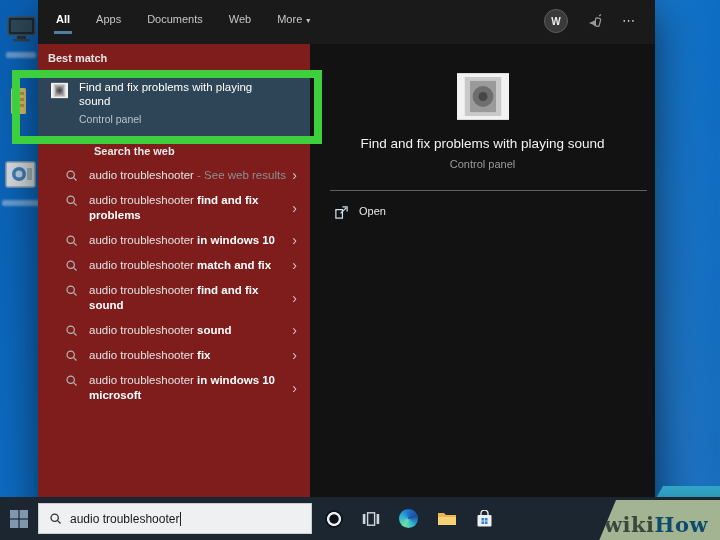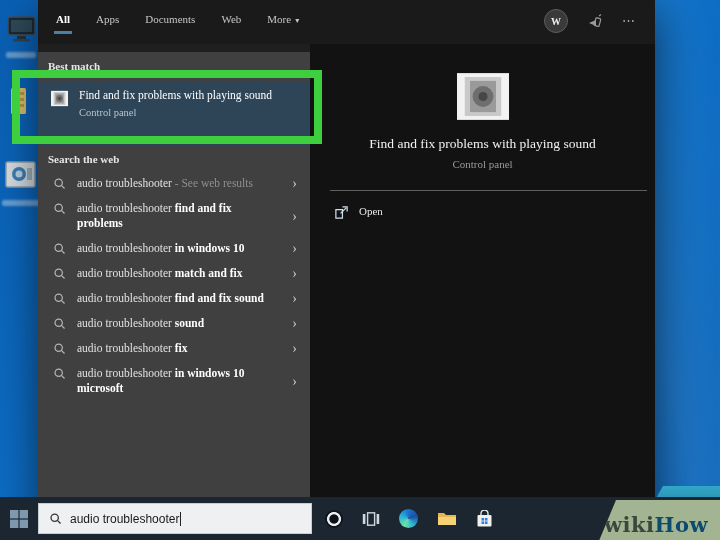--- a/index.html
+++ b/index.html
@@ -14,47 +14,47 @@
   
   .dicon{position:absolute;z-index:5;}
   .smudge{position:absolute;background:rgba(255,255,255,.38);filter:blur(1px);border-radius:2px;}
 
   
   .teal-wedge{position:absolute;left:655px;top:486px;width:65px;height:14px;z-index:20;
        background:linear-gradient(#32a6c6,#2b93b6);clip-path:polygon(8px 0,100% 0,100% 100%,0 100%);}
 
   
   .window{position:absolute;left:38px;top:0;width:617px;height:527px;background:#1f1f1f;
-       box-shadow:0 10px 42px rgba(0,0,0,.6);z-index:10;font-family:Liberation Serif, serif;}
+       box-shadow:0 10px 42px rgba(0,0,0,.6);z-index:10;}
   .tabbar{position:absolute;top:0;left:0;right:0;height:44px;background:#1a1a1a;}
   .tabs{position:absolute;left:18px;top:0;height:44px;display:flex;gap:26px;align-items:flex-start;padding-top:13px;}
   .tab{font-size:11px;color:#c6c6c6;padding-bottom:9px;position:relative;cursor:default;white-space:nowrap;}
   .tab.active{color:#ffffff;font-weight:bold;}
   .tab.active::after{content:"";position:absolute;left:-2px;right:-2px;bottom:0;height:3px;background:#4d7fa3;}
   .tab .chev{font-size:8px;margin-left:4px;color:#c6c6c6;}
   .tab-icons{position:absolute;right:18px;top:9px;display:flex;align-items:center;gap:19px;}
   .avatar{width:22px;height:22px;border-radius:50%;background:#3a3a3a;border:1px solid #5d5d5d;
        color:#eee;font-size:10px;font-weight:bold;display:flex;align-items:center;justify-content:center;}
   .ellipsis{color:#cccccc;font-size:13px;letter-spacing:2px;line-height:22px;}
 
-  .left-pane{position:absolute;top:52px;left:0;width:272px;bottom:0;background:#404040;}
+  .left-pane{position:absolute;top:44px;left:0;width:272px;bottom:0;background:#7f1d1d;}
   .right-pane{position:absolute;top:44px;left:272px;right:0;bottom:0;background:#121212;}
 
   .sec-header{position:absolute;left:10px;font-size:11px;font-weight:bold;color:#e6e6e6;}
   .hdr-best{top:8px;}
-  .hdr-web{top:101px;}
+  .hdr-web{top:101px;margin-left:46px;}
 
   .bm-row{position:absolute;top:29px;left:0;width:100%;height:64px;background:#2d4557;display:flex;}
   .bm-icon{width:17px;height:17px;margin:9px 11px 0 13px;flex:none;}
   .bm-text{padding-top:7px;}
   .bm-title{width:205px;font-size:11.5px;line-height:14px;color:#ffffff;}
   .bm-sub{margin-top:5px;font-size:10.5px;color:#b9c4cc;}
 
   .sg-list{position:absolute;top:119px;left:0;right:0;}
-  .sg-row{display:flex;align-items:flex-start;padding:5px 0 5px 0;}
+  .sg-row{display:flex;align-items:flex-start;padding:5px 0 5px 12px;}
   .sg-glass{width:13px;height:13px;margin:1px 11px 0 15px;flex:none;}
   .sg-text{width:200px;font-size:11.5px;line-height:15px;color:#e2e2e2;}
   .sg-completion{font-weight:bold;color:#ffffff;}
   .sg-suffix{color:#8f8f8f;}
   .sg-chevron{margin-left:auto;margin-right:13px;color:#c9c9c9;font-size:14px;line-height:15px;align-self:center;}
 
   .rp-icon{position:absolute;left:50%;top:29px;transform:translateX(-50%);width:52px;height:47px;}
   .rp-title{position:absolute;top:92px;left:0;right:0;text-align:center;font-size:13.5px;color:#f2f2f2;}
   .rp-sub{position:absolute;top:114px;left:0;right:0;text-align:center;font-size:11px;color:#9a9a9a;}
   .rp-divider{position:absolute;top:146px;left:20px;right:8px;height:1px;background:#5f5f5f;}

